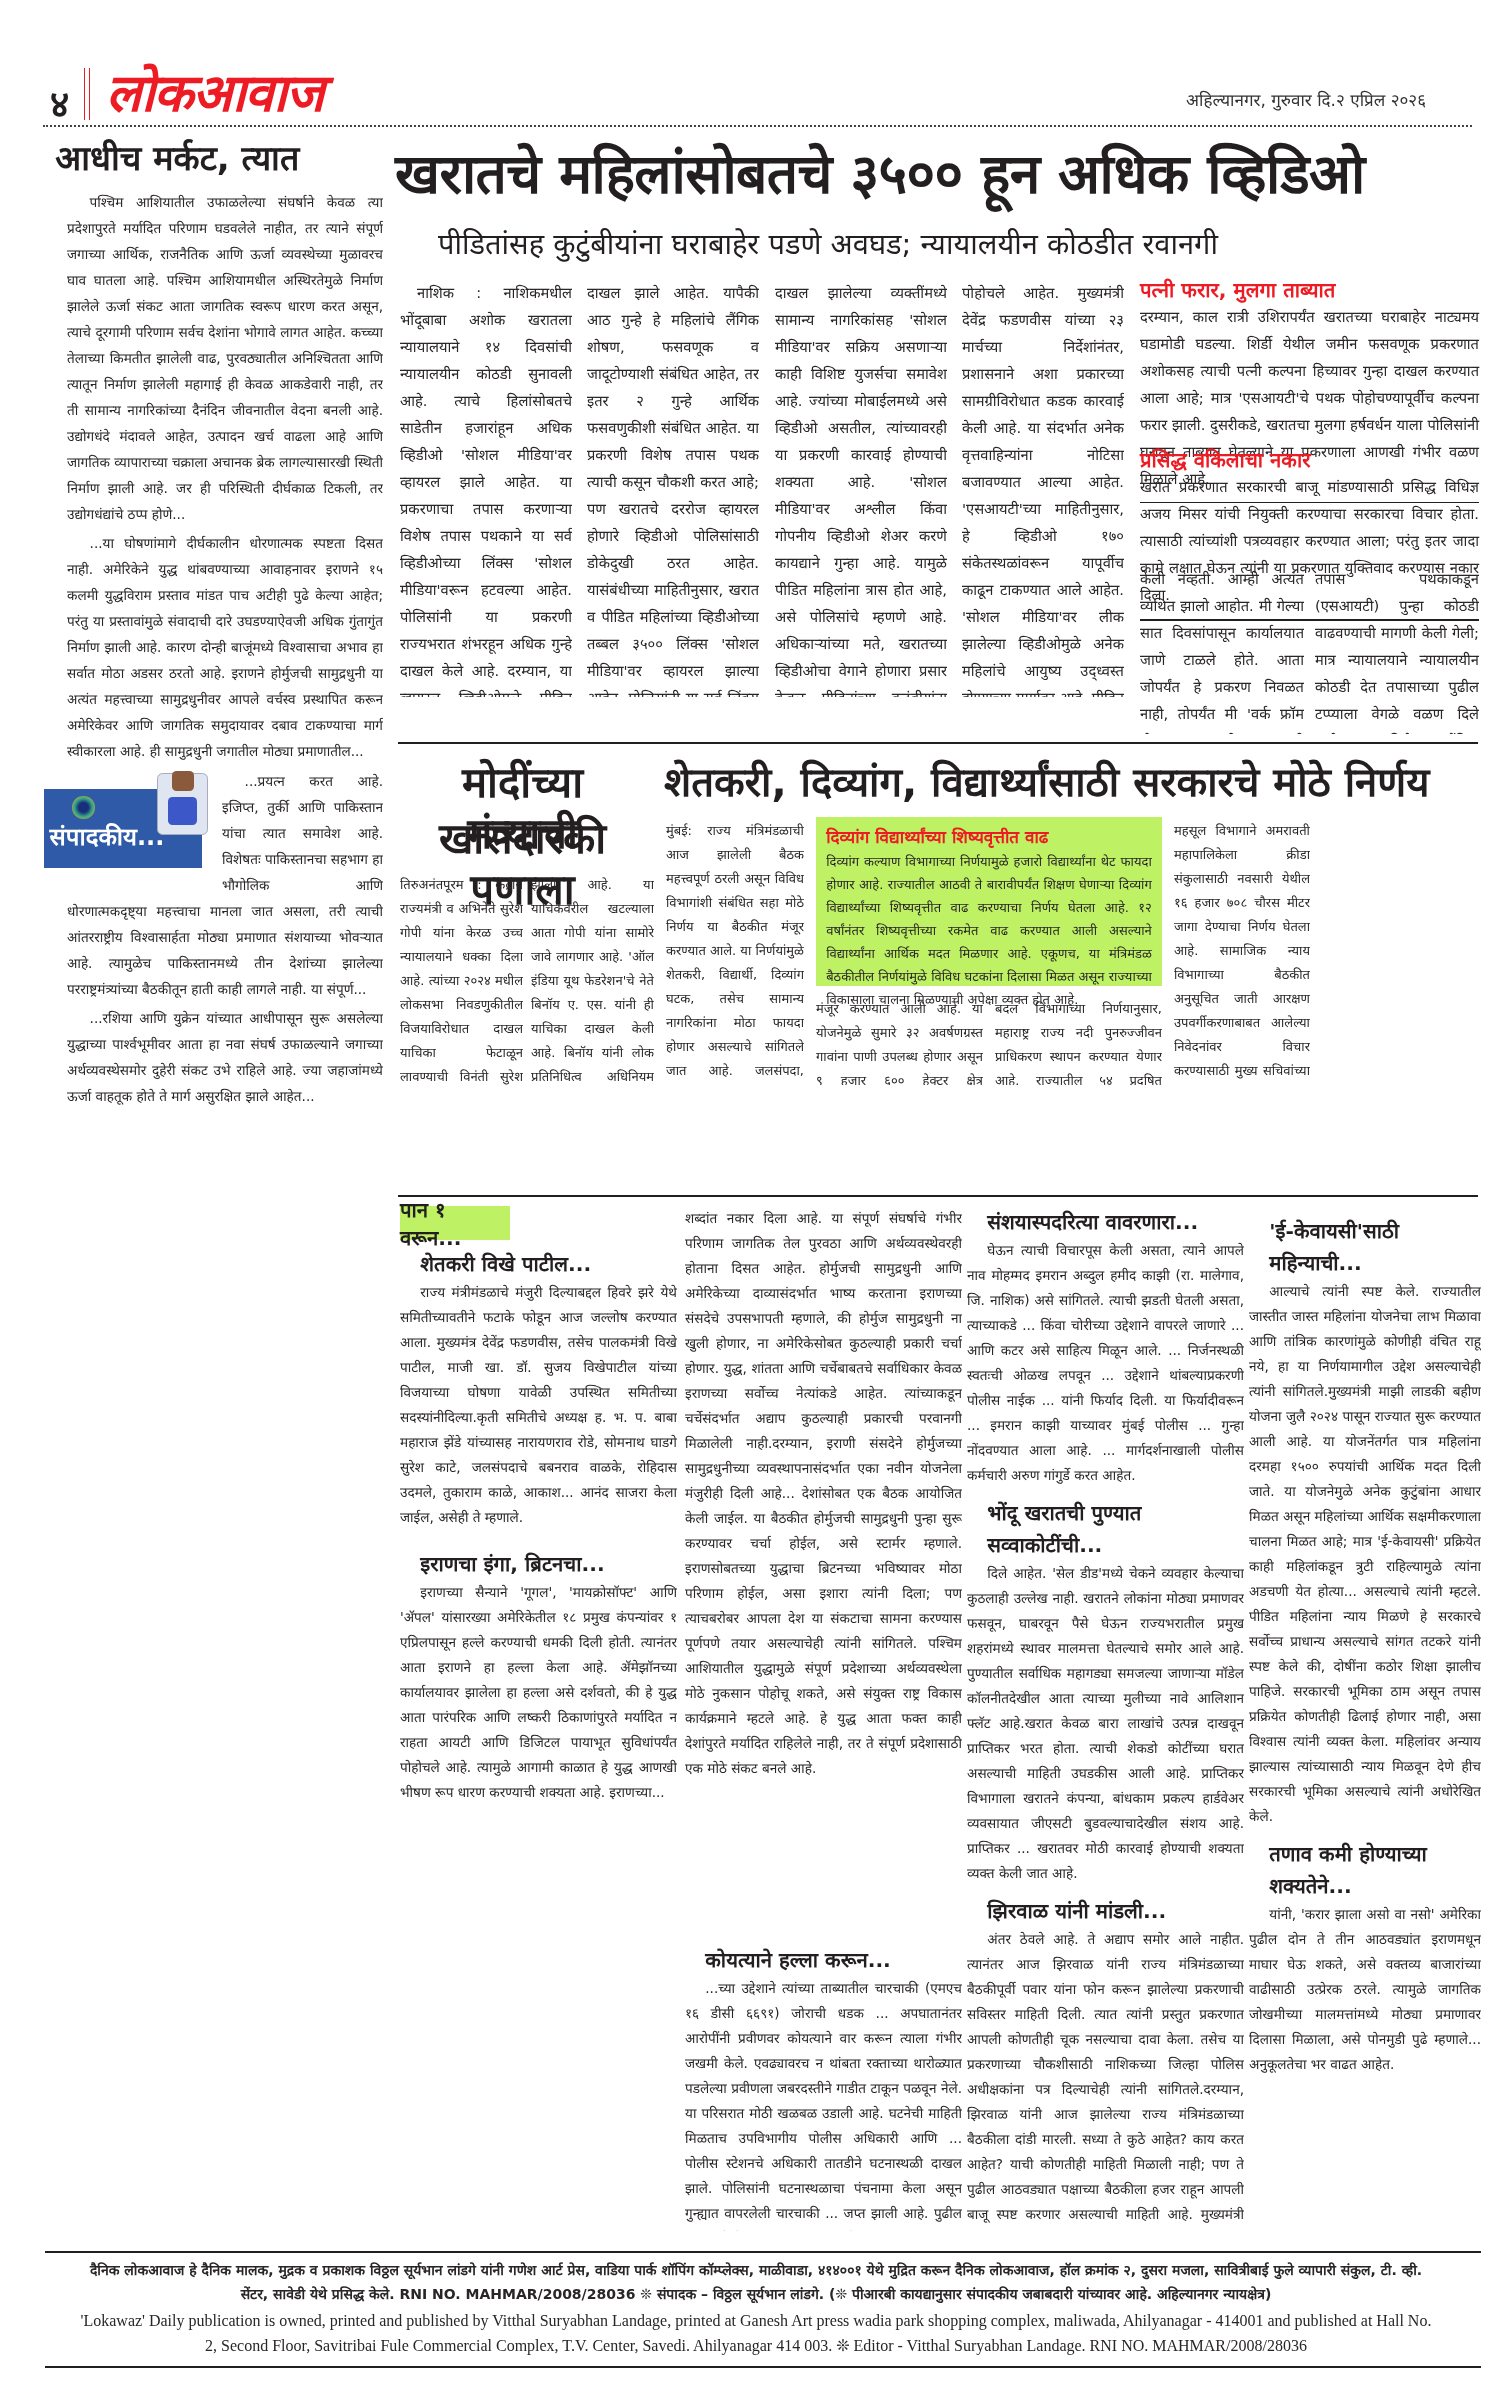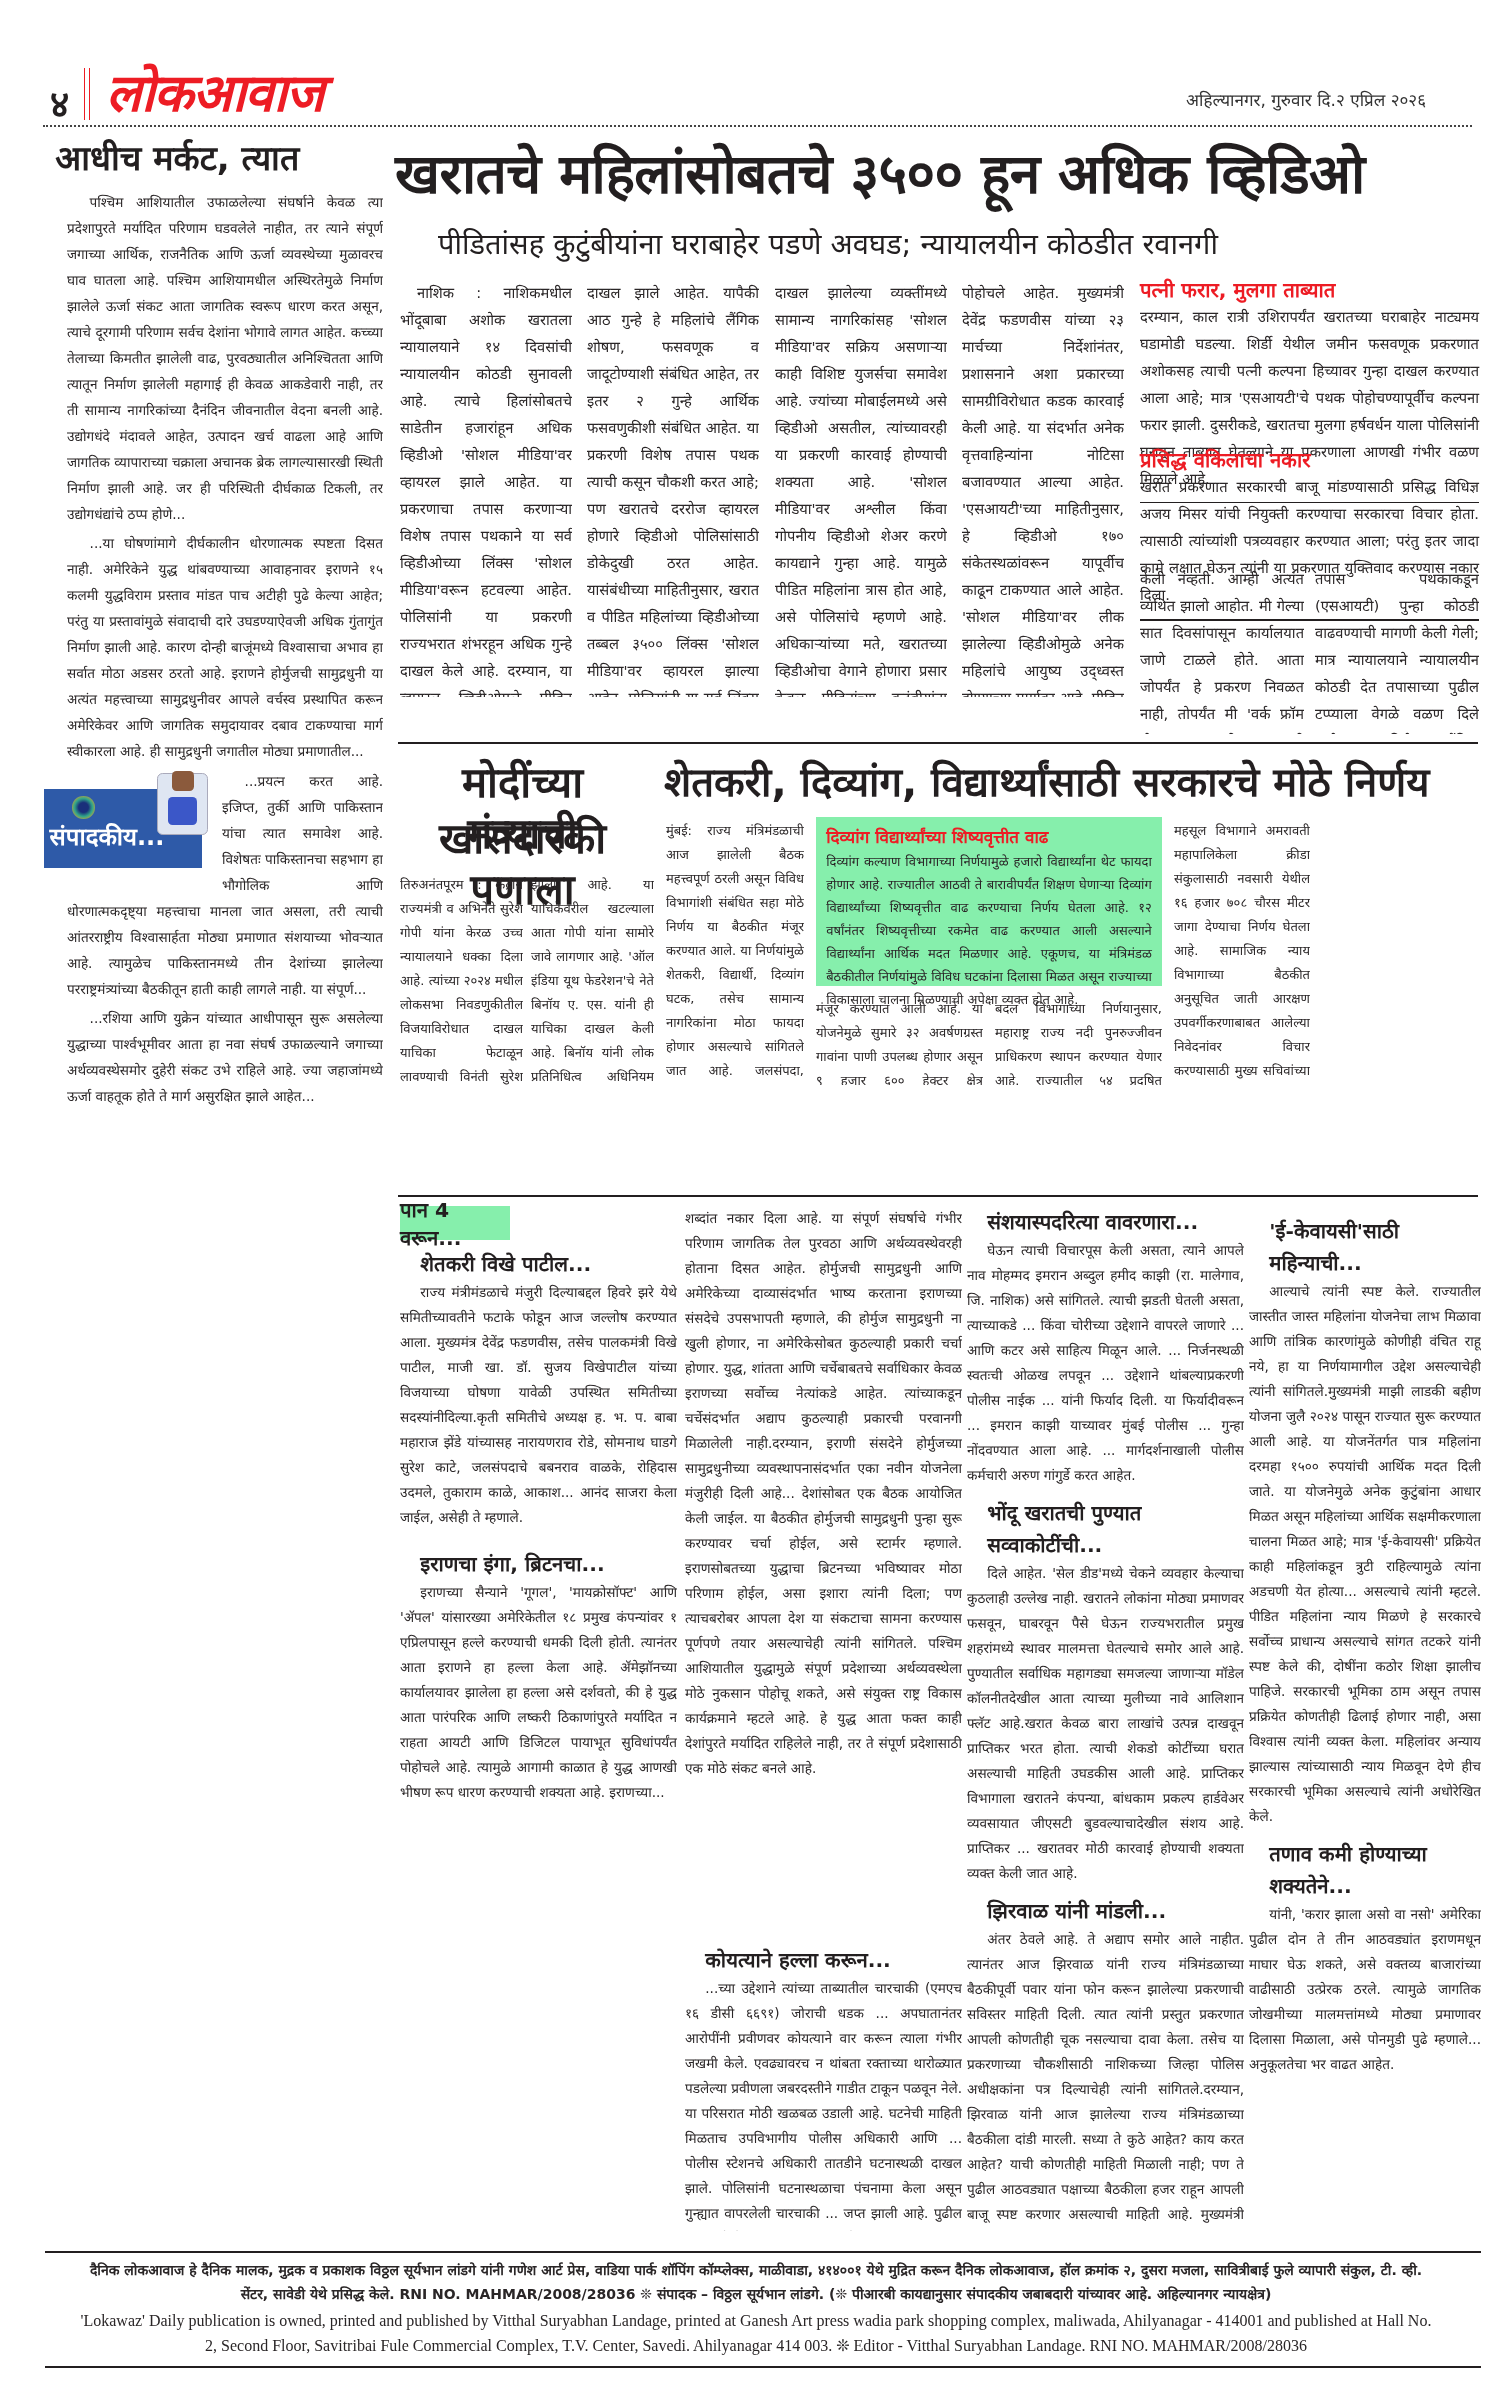--- a/index.html
+++ b/index.html
@@ -10,21 +10,21 @@
   .txt p { text-indent: 22.6px; margin-bottom: 3.4px; margin-left: 23px; }
   .hdr-page { left: 50px; top: 85px; font-size: 37px; font-weight: bold; line-height: 40px; }
   .hdr-bar { left: 84px; top: 68px; width: 5.6px; height: 52px; border-left: 1.7px solid #ed1c24; border-right: 1.7px solid #ed1c24; }
   .hdr-logo { left: 106px; top: 62px; font-size: 52px; font-weight: bold; color: #ed1c24; line-height: 62px; letter-spacing: -1.1px; font-style: italic; }
   .hdr-date { left: 1186px; top: 89px; font-size: 17px; color: #333; line-height: 22.6px; }
   .dotted { left: 43px; top: 125px; width: 1429px; border-top: 2.3px dotted #444; }
   .rule { border-top: 2.3px solid #231f20; }
   .thinrule { border-top: 1.1px solid #231f20; }
   .h-big { font-weight: bold; color: #231f20; }
   .red-sub { color: #ed1c24; font-size: 20.3px; line-height: 26px; font-weight: bold; }
-  .grey-box { background: #86efac; }
+  .grey-box { background: #bef264; }
   .edit-img { background: #2e5aa8; }
   .footer { left: 0; top: 2253px; width: 1512px; text-align: center; font-size: 14.7px; line-height: 24px; color: #2a2627; }
   .section-h { font-size: 20.3px; font-weight: bold; line-height: 32px; padding-left: 20.3px; }
 </style>
 </head>
 <body>
 
 <div class="abs hdr-page">४</div>
 <div class="abs hdr-bar"></div>
 <div class="abs hdr-logo">लोकआवाज</div>
@@ -84,21 +84,21 @@
   <div class="red-sub" style="font-size:17px; line-height:25px;">दिव्यांग विद्यार्थ्यांच्या शिष्यवृत्तीत वाढ</div>
   <div class="txt" style="font-size:13px; line-height:23px;">दिव्यांग कल्याण विभागाच्या निर्णयामुळे हजारो विद्यार्थ्यांना थेट फायदा होणार आहे. राज्यातील आठवी ते बारावीपर्यंत शिक्षण घेणाऱ्या दिव्यांग विद्यार्थ्यांच्या शिष्यवृत्तीत वाढ करण्याचा निर्णय घेतला आहे. १२ वर्षांनंतर शिष्यवृत्तीच्या रकमेत वाढ करण्यात आली असल्याने विद्यार्थ्यांना आर्थिक मदत मिळणार आहे. एकूणच, या मंत्रिमंडळ बैठकीतील निर्णयांमुळे विविध घटकांना दिलासा मिळत असून राज्याच्या विकासाला चालना मिळण्याची अपेक्षा व्यक्त होत आहे.</div>
 </div>
 <div class="abs txt" style="left:816px; top:997px; width:167px; height:88px; overflow:hidden; font-size:13px; line-height:24px;">मंजूर करण्यात आली आहे. या योजनेमुळे सुमारे ३२ अवर्षणग्रस्त गावांना पाणी उपलब्ध होणार असून ९ हजार ६०० हेक्टर क्षेत्र सिंचनाखाली येणार आहे. त्यामुळे दुष्काळी भागातील शेतकऱ्यांना मोठा दिलासा मिळणार आहे. शेती उत्पादन वाढीस मदत होण्याची अपेक्षा व्यक्त केली जात आहे. पर्यावरण आणि वातावरणीय</div>
 <div class="abs txt" style="left:995px; top:997px; width:167px; height:88px; overflow:hidden; font-size:13px; line-height:24px;">बदल विभागाच्या निर्णयानुसार, महाराष्ट्र राज्य नदी पुनरुज्जीवन प्राधिकरण स्थापन करण्यात येणार आहे. राज्यातील ५४ प्रदूषित नदीपट्ट्यांच्या पुनरुज्जीवनासाठी विविध प्रकल्प राबवले जाणार आहेत. या उपक्रमामुळे नदी स्वच्छता, जलसंधारण आणि पर्यावरण संवर्धनाला चालना मिळणार आहे.</div>
 <div class="abs txt" style="left:1174px; top:819px; width:136px; height:265px; overflow:hidden; font-size:13px; line-height:24px;">महसूल विभागाने अमरावती महापालिकेला क्रीडा संकुलासाठी नवसारी येथील १६ हजार ७०८ चौरस मीटर जागा देण्याचा निर्णय घेतला आहे. सामाजिक न्याय विभागाच्या बैठकीत अनुसूचित जाती आरक्षण उपवर्गीकरणाबाबत आलेल्या निवेदनांवर विचार करण्यासाठी मुख्य सचिवांच्या अध्यक्षतेखाली समिती स्थापन करण्याचा निर्णय घेण्यात आला आहे. तसेच महसूल विभागाने भूमापक पदाच्या ऐवजी परिरक्षण भूमापक हे नवीन पद निर्माण करण्याचा निर्णय घेतला आहे. हे पद पदोन्नती आणि विभागीय भरतीद्वारे भरण्यात येणार असून यामुळे संबंधित कर्मचाऱ्यांना मोठा दिलासा मिळणार आहे.</div>
 
 <div class="abs rule" style="left:398px; top:1195px; width:1080px;"></div>
 
 <div class="abs grey-box" style="left:400px; top:1206px; width:110px; height:34px; display:flex; align-items:center; justify-content:center;">
-  <span style="font-size:20.3px; font-weight:bold;">पान 4 वरून...</span>
+  <span style="font-size:20.3px; font-weight:bold;">पान १ वरून...</span>
 </div>
 
 <div class="abs" style="left:400px; top:1248px; width:277px; height:983px; overflow:hidden;">
   <div class="section-h">शेतकरी विखे पाटील...</div>
   <div class="txt" style="text-indent:20.3px; font-size:13.6px; line-height:25px;">राज्य मंत्रीमंडळाचे मंजुरी दिल्याबद्दल हिवरे झरे येथे समितीच्यावतीने फटाके फोडून आज जल्लोष करण्यात आला. मुख्यमंत्र देवेंद्र फडणवीस, तसेच पालकमंत्री विखे पाटील, माजी खा. डॉ. सुजय विखेपाटील यांच्या विजयाच्या घोषणा यावेळी उपस्थित समितीच्या सदस्यांनीदिल्या.कृती समितीचे अध्यक्ष ह. भ. प. बाबा महाराज झेंडे यांच्यासह नारायणराव रोडे, सोमनाथ घाडगे सुरेश काटे, जलसंपदाचे बबनराव वाळके, रोहिदास उदमले, तुकाराम काळे, आकाश... आनंद साजरा केला जाईल, असेही ते म्हणाले.</div>
   <div class="section-h" style="margin-top:18px;">इराणचा इंगा, ब्रिटनचा...</div>
   <div class="txt" style="text-indent:20.3px; font-size:13.6px; line-height:25px;">इराणच्या सैन्याने 'गूगल', 'मायक्रोसॉफ्ट' आणि 'ॲपल' यांसारख्या अमेरिकेतील १८ प्रमुख कंपन्यांवर १ एप्रिलपासून हल्ले करण्याची धमकी दिली होती. त्यानंतर आता इराणने हा हल्ला केला आहे. ॲमेझॉनच्या कार्यालयावर झालेला हा हल्ला असे दर्शवतो, की हे युद्ध आता पारंपरिक आणि लष्करी ठिकाणांपुरते मर्यादित न राहता आयटी आणि डिजिटल पायाभूत सुविधांपर्यंत पोहोचले आहे. त्यामुळे आगामी काळात हे युद्ध आणखी भीषण रूप धारण करण्याची शक्यता आहे. इराणच्या...</div>
 </div>
 
 <div class="abs" style="left:685px; top:1206px; width:277px; height:1025px; overflow:hidden;">

